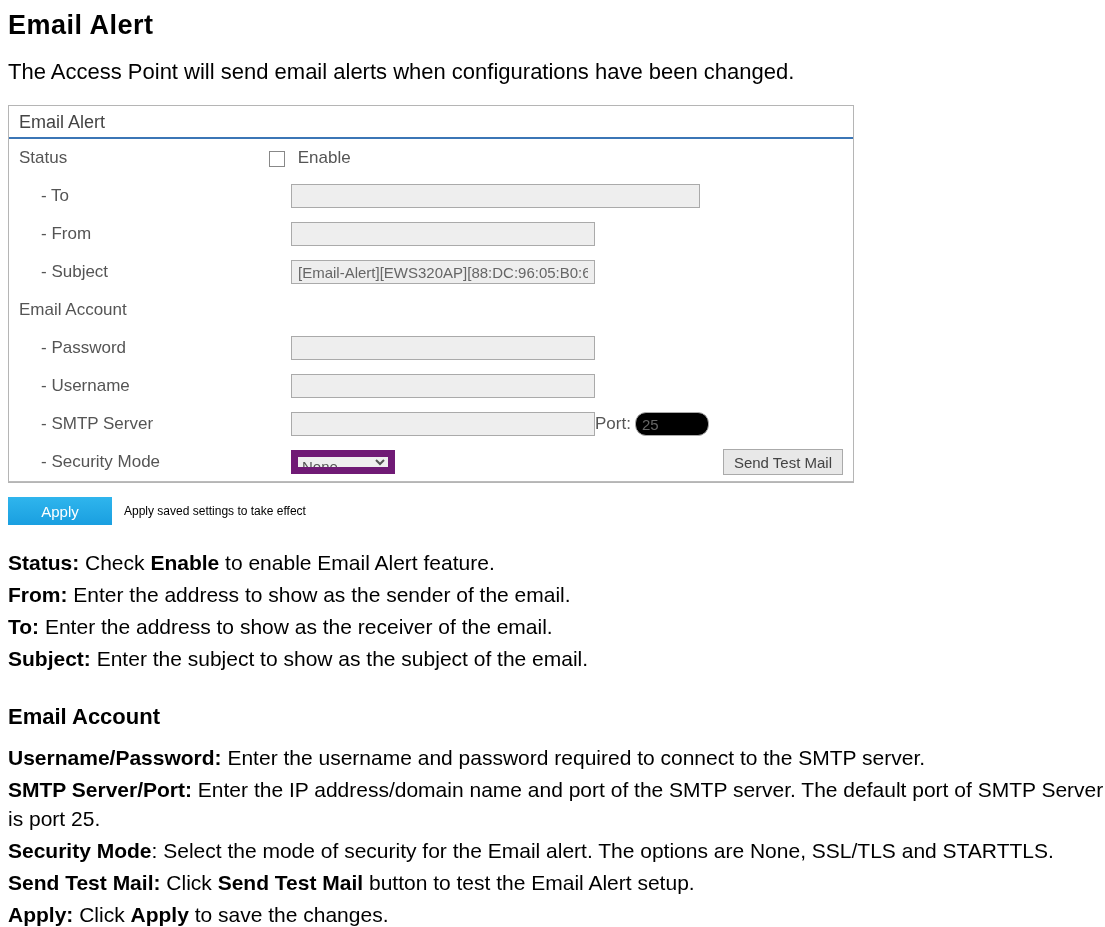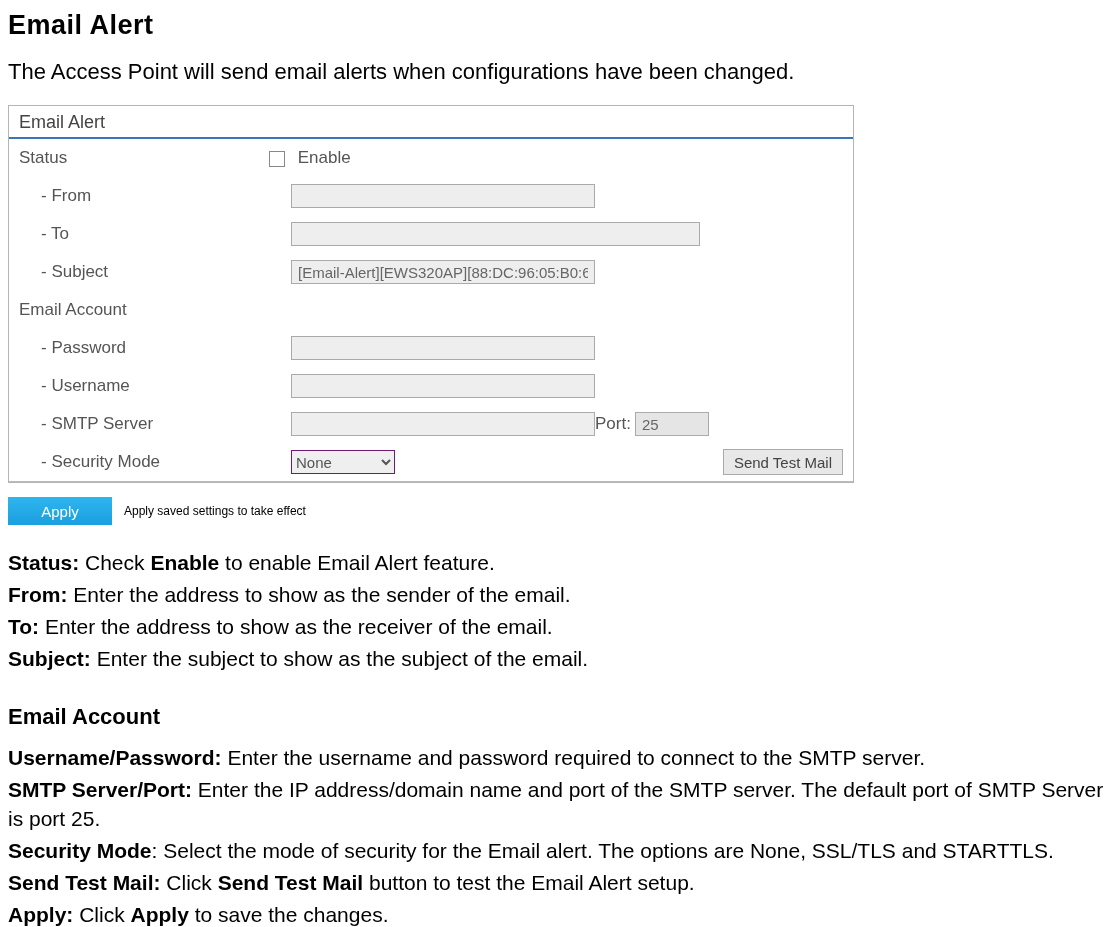--- a/index.html
+++ b/index.html
@@ -68,25 +68,26 @@
     .txt {
       height: 22px;
       border: 1px solid #aaa;
       background: #eee;
       color: #666;
       padding: 0 6px;
       font-size: 15px;
       font-family: Arial, sans-serif;
     }
     .txt.white {
-      background: #e5e5e5;
+      background: #000000;
+      border-radius: 11px;
     }
     .sel {
       height: 24px;
-      border: 1px solid #701a75;
+      border: 7px solid #701a75;
       background: #efefef;
       font-size: 15px;
       font-family: Arial, sans-serif;
       color: #555;
     }
     .send-btn {
       height: 26px;
       background: #e8e8e8;
       border: 1px solid #aaa;
       font-size: 15px;
@@ -149,27 +150,27 @@
 
   <div class="panel-row">
     <div class="lbl">Status</div>
     <div>
       <span class="ck"></span>
       <span>Enable</span>
     </div>
   </div>
 
   <div class="panel-row">
+    <div class="lbl indent">- To</div>
+    <input type="text" class="txt" style="width: 395px;">
+  </div>
+
+  <div class="panel-row">
     <div class="lbl indent">- From</div>
     <input type="text" class="txt" style="width: 290px;">
-  </div>
-
-  <div class="panel-row">
-    <div class="lbl indent">- To</div>
-    <input type="text" class="txt" style="width: 395px;">
   </div>
 
   <div class="panel-row">
     <div class="lbl indent">- Subject</div>
     <input type="text" class="txt" style="width: 290px;" value="[Email-Alert][EWS320AP][88:DC:96:05:B0:68] Configur">
   </div>
 
   <div class="panel-row">
     <div class="lbl" style="width:auto">Email Account</div>
   </div>

